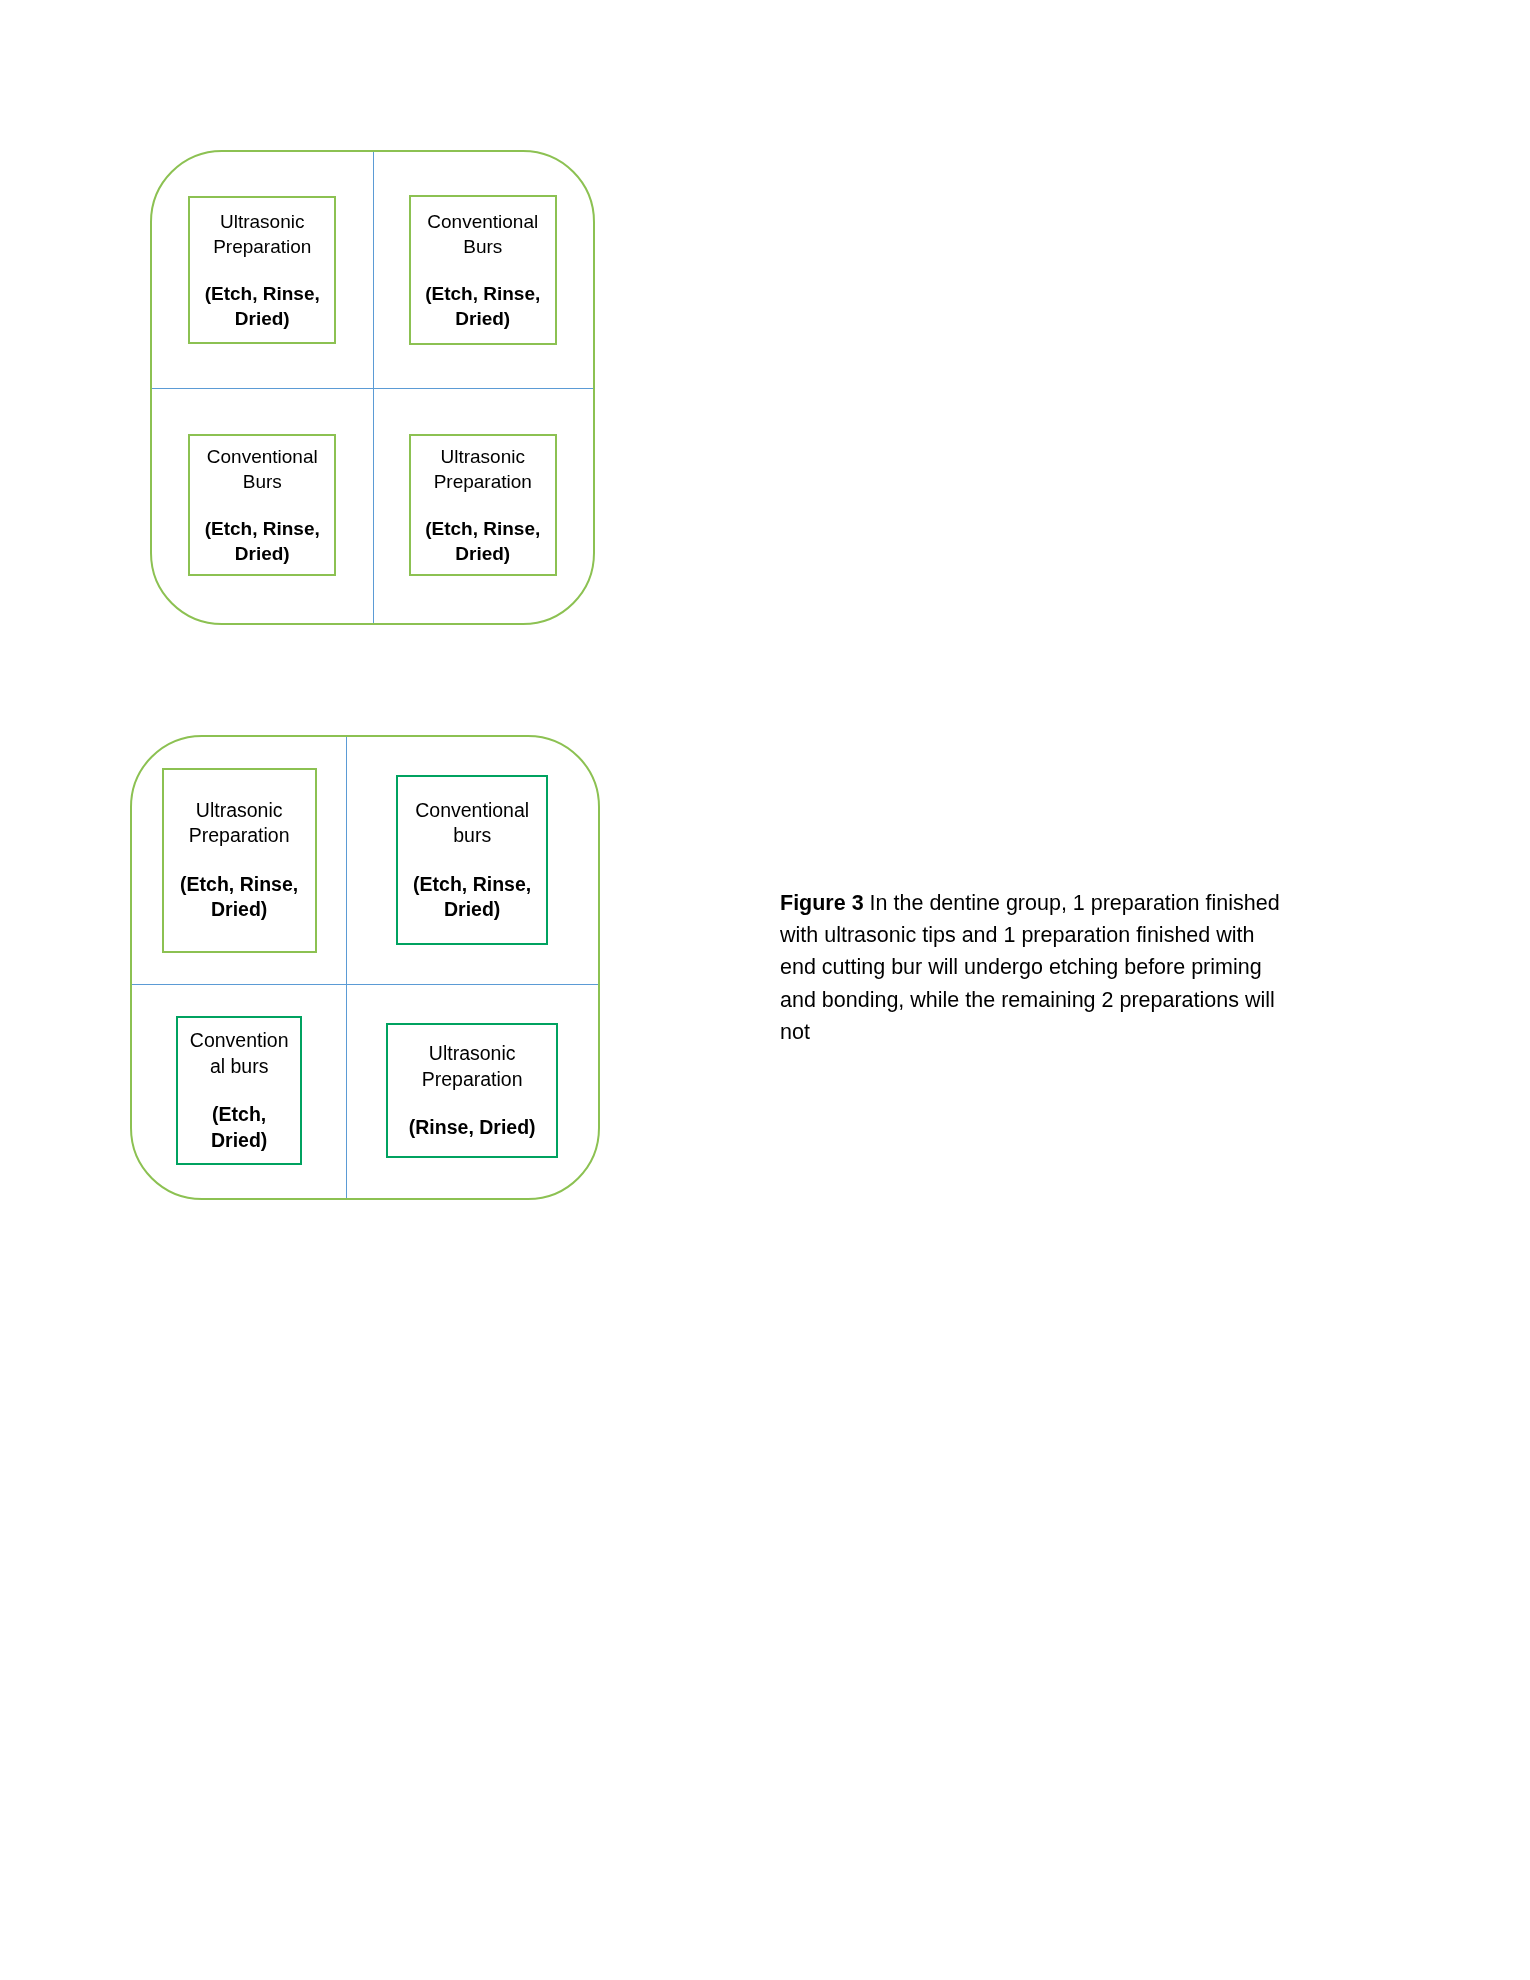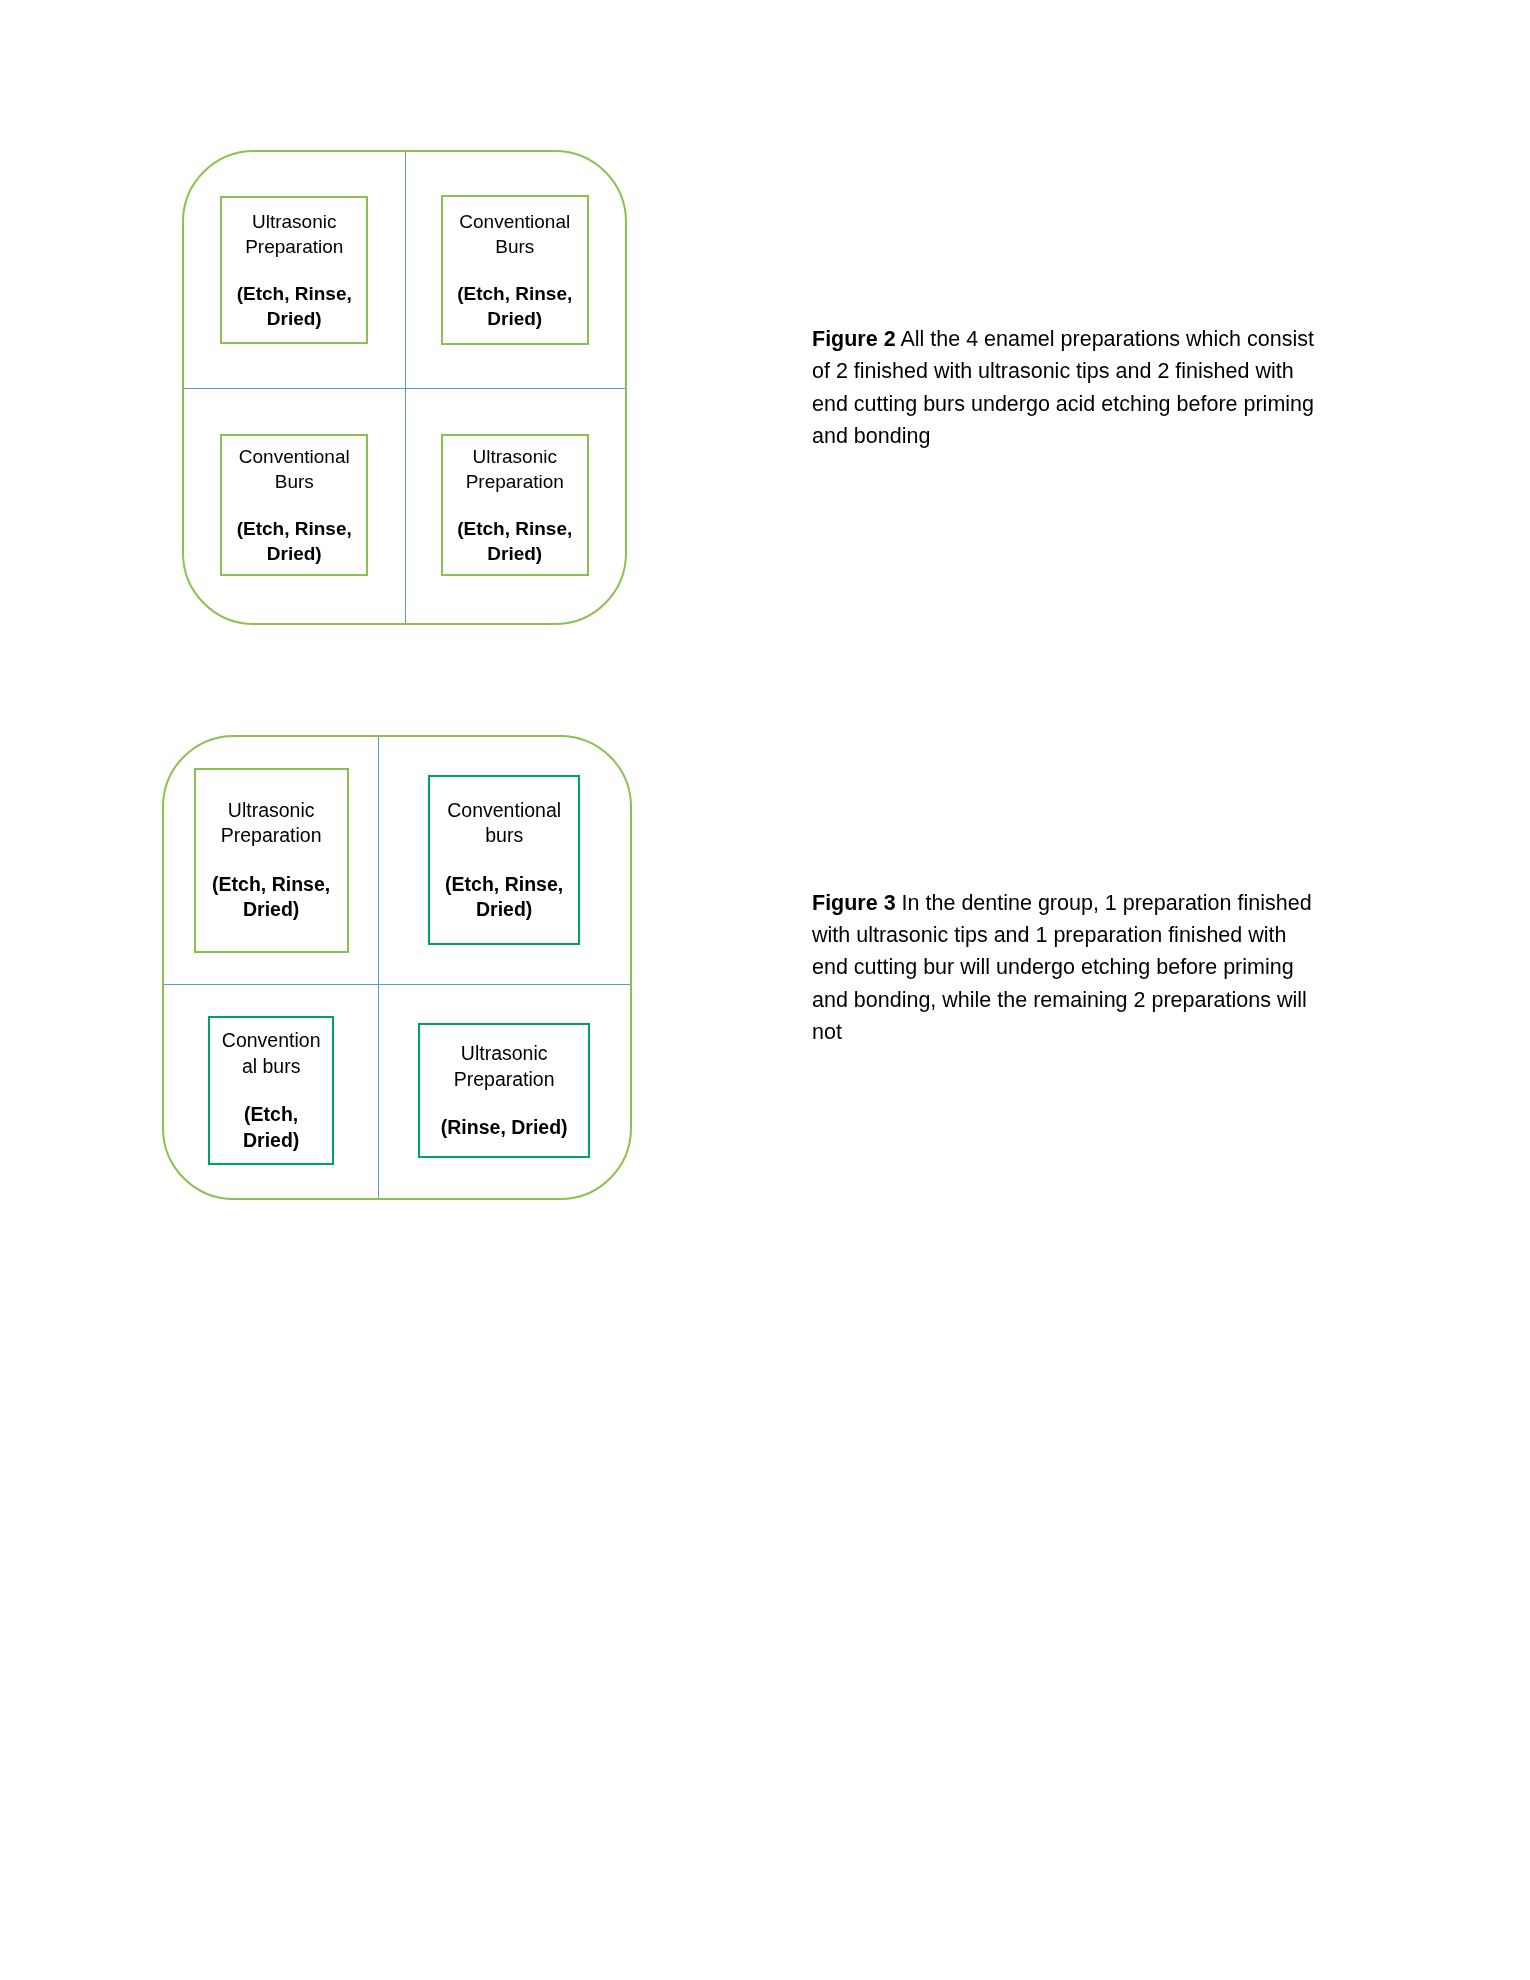--- a/index.html
+++ b/index.html
@@ -22,21 +22,20 @@
 
   #figure-2-block { left: 150px; top: 150px; width: 1270px; }
   #figure-3-block { left: 130px; top: 735px; width: 1290px; }
 
   
   .matrix {
     position: relative;
     border: 2px solid #8cc152;
     border-radius: 72px;
     background: #ffffff;
-    margin-left: 32px;
   }
   #matrix-2 { width: 445px; height: 475px; }
   #matrix-3 { width: 470px; height: 465px; }
 
   
   .divider-v {
     position: absolute;
     top: 0;
     bottom: 0;
     width: 0;
@@ -181,21 +180,20 @@
           <span class="cell-title">Ultrasonic
 Preparation</span>
           <span class="cell-sub">(Etch, Rinse,
 Dried)</span>
         </div>
       </div>
 
     </div>
   </div>
 
-  <p class="caption" id="caption-2"><span class="fig-label">Figure 2</span><span> All the 4 enamel preparations which consist of 2 finished with ultrasonic tips and 2 finished with end cutting burs undergo acid etching before priming and bonding</span></p>
 </div>
 
 <div class="figure-block" id="figure-3-block">
 
   <div class="matrix" id="matrix-3">
     <div class="divider-v"></div>
     <div class="divider-h"></div>
 
     <div class="quadrants">
 

